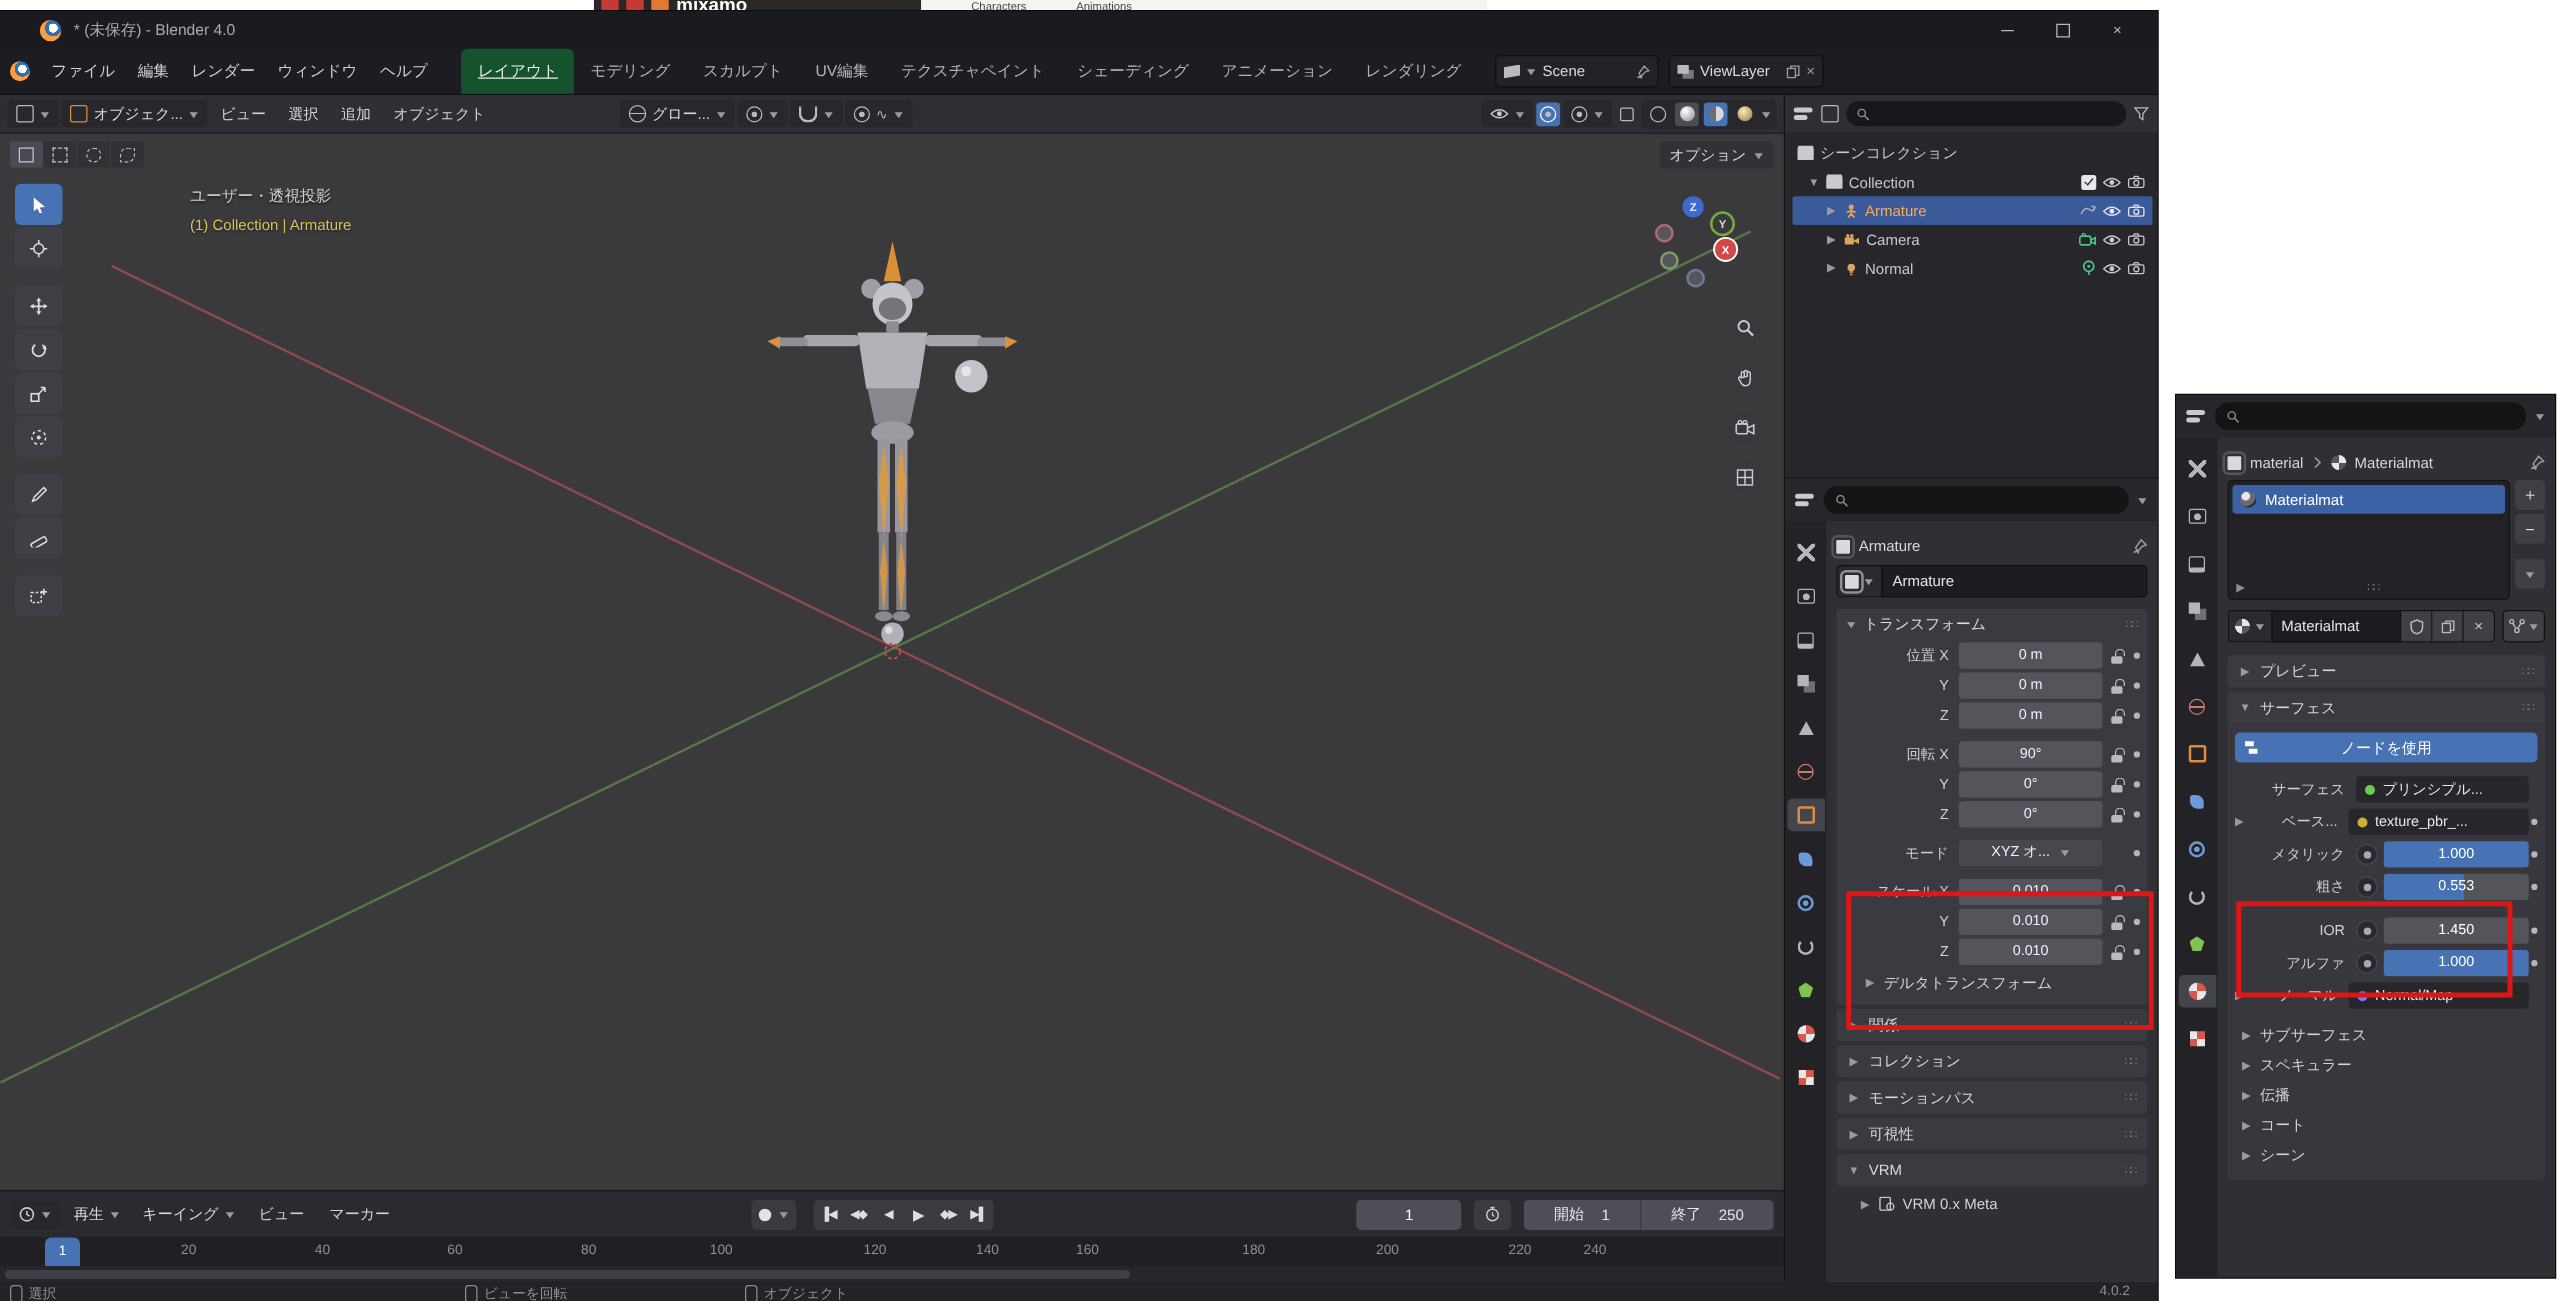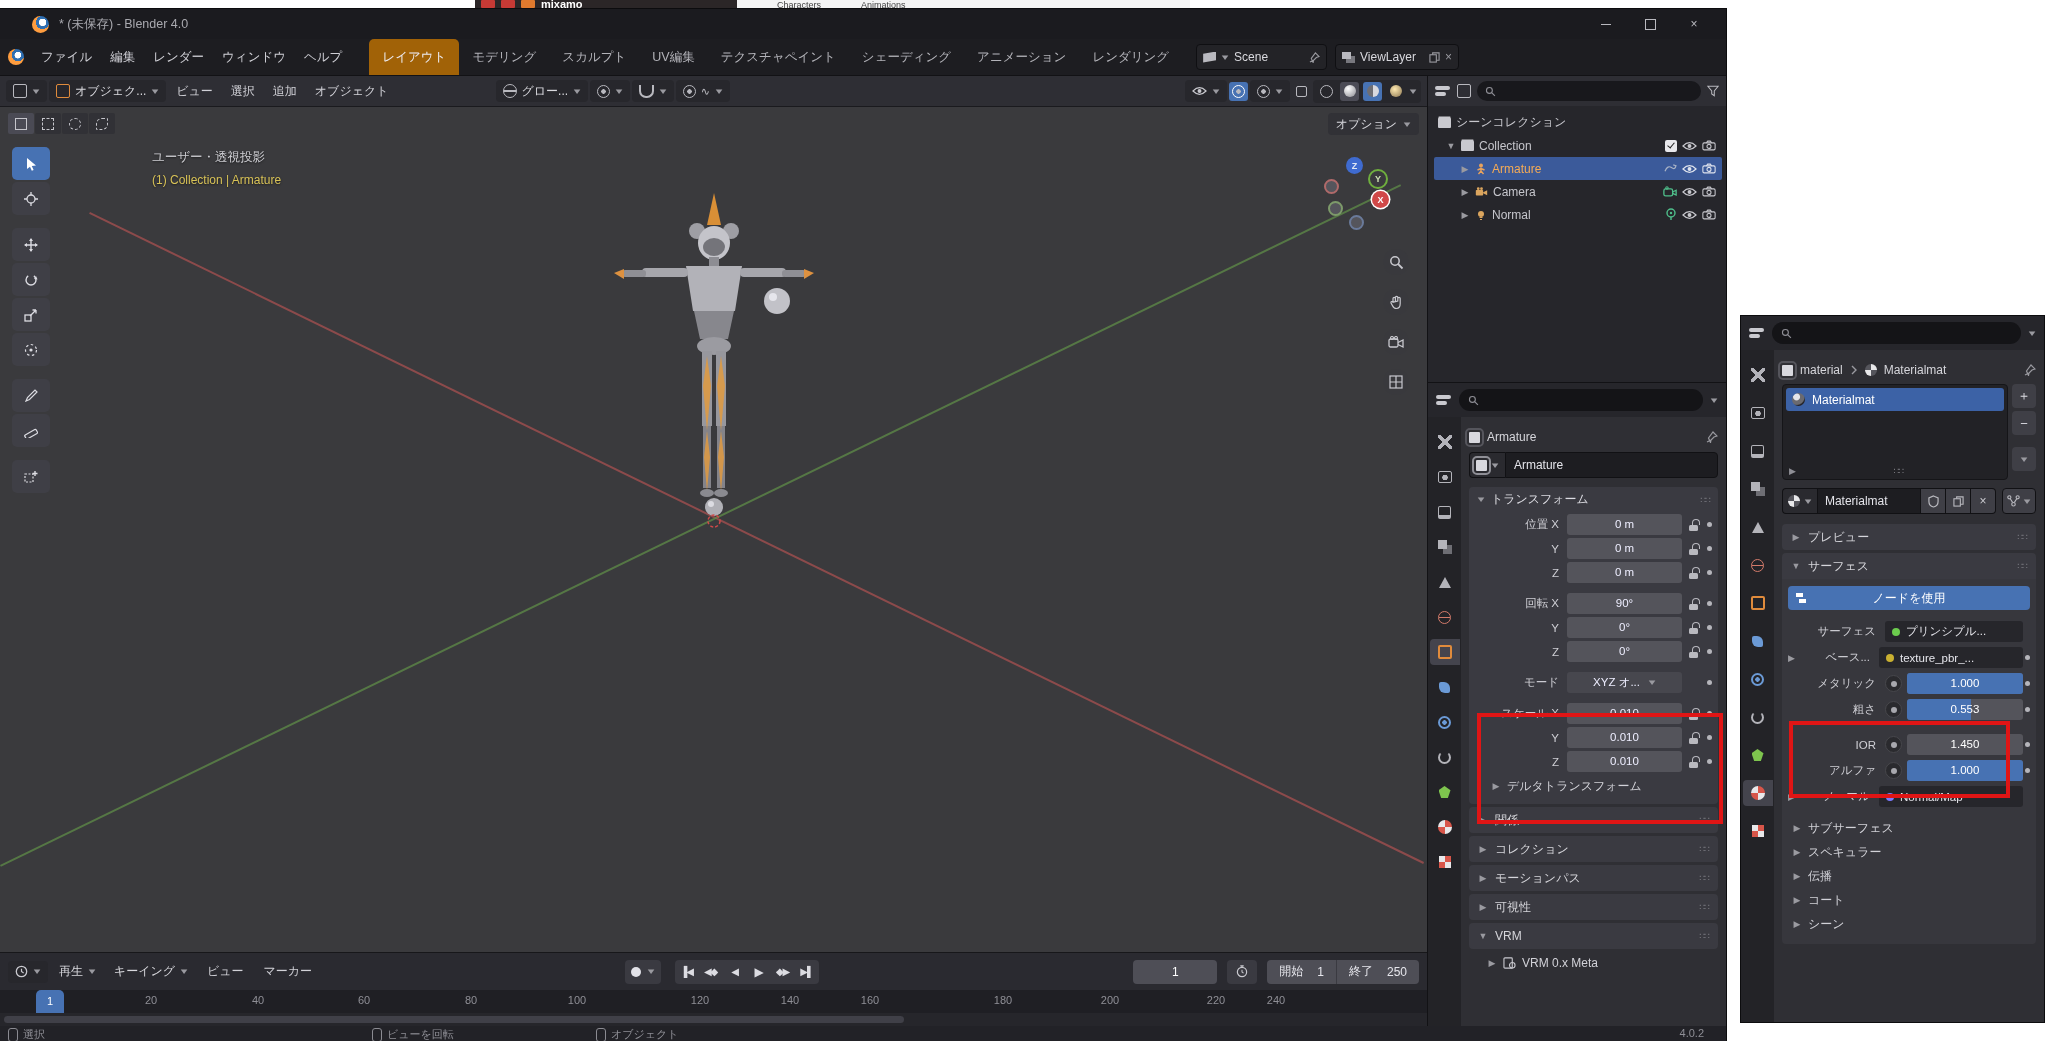--- a/index.html
+++ b/index.html
@@ -2,36 +2,36 @@
 <html><head>
 <meta charset="utf-8">
 <style>
   html,body{margin:0;padding:0;background:#fff;font-family:"Liberation Sans","DejaVu Sans",sans-serif;}
   .stage{position:relative;width:2048px;height:1041px;background:#fff;overflow:hidden;font-size:12px;color:#d6d6db;}
   
   .bstrip{position:absolute;left:475px;top:0;width:715px;height:9px;display:flex;overflow:hidden;}
   .bstrip .dark{background:#2b2627;width:250px;display:flex;align-items:flex-start;gap:6px;padding:0 6px;}
   .bstrip .light{background:#f4f4f4;flex:1;display:flex;gap:40px;padding:0 40px;color:#444;font-size:9px;}
   .bsq{width:14px;height:8px;border-radius:1px;}
-  .bstrip .logo{color:#fff;font-weight:bold;font-size:11px;line-height:9px;}
+  .bstrip .logo{color:#fff;font-weight:bold;font-size:15px;line-height:9px;}
   
   .bwin{position:absolute;left:0;top:9px;width:1726px;height:1032px;background:#1d1d21;display:flex;flex-direction:column;box-shadow:0 0 0 1px #0c0c0e;}
   .titlebar{height:30px;background:#1b1b1f;display:flex;align-items:center;padding:0 10px;flex:none;}
   .blogo{width:17px;height:17px;border-radius:50%;background:radial-gradient(circle at 62% 38%,#fff 0 24%,#2f6fb2 25% 44%,#ff9d3f 45%);margin:0 10px 0 22px;flex:none;}
   .title-text{color:#a9a9af;font-size:12.5px;}
   .wctl{margin-left:auto;display:flex;}
   .wbtn{width:44px;height:28px;display:flex;align-items:center;justify-content:center;color:#b9b9bf;font-size:12px;}
   .wbtn .sq{width:9px;height:9px;border:1px solid #b9b9bf;}
   .wbtn .mn{width:10px;height:1px;background:#b9b9bf;display:block;}
   .topbar{height:36px;background:#1d1d21;display:flex;align-items:center;flex:none;border-bottom:1px solid #121215;}
   .blogo2{width:16px;height:16px;border-radius:50%;background:radial-gradient(circle at 62% 38%,#fff 0 24%,#2f6fb2 25% 44%,#ff9d3f 45%);margin:0 8px 0 8px;flex:none;}
   .menu-item{padding:0 9px;color:#cfcfd5;font-size:12.5px;height:36px;line-height:36px;}
   .wtabs{display:flex;margin-left:18px;height:36px;align-items:stretch;}
   .wtab{padding:0 13px;display:flex;align-items:center;color:#b3b3b9;font-size:12.5px;border-radius:5px 5px 0 0;}
-  .wtab.active{background:#a16207;color:#eceaf0;}
+  .wtab.active{background:#14532d;color:#eceaf0;text-decoration:underline;}
   .tbfield{display:flex;align-items:center;gap:5px;background:#232327;border:1px solid #0f0f12;border-radius:4px;height:24px;padding:0 6px;color:#d9d9de;}
   .scene-ic{width:13px;height:11px;background:#b9b9bf;clip-path:polygon(0 20%,100% 0,100% 80%,0 100%);}
   .layers-ic{width:13px;height:11px;background:linear-gradient(#b9b9bf,#b9b9bf) 0 0/9px 7px no-repeat,linear-gradient(#77777d,#77777d) 4px 4px/9px 7px no-repeat;}
   .chev{font-size:8px;color:#9a9aa0;transform:scaleX(1.4);}
   
   .editors{flex:1;display:flex;min-height:0;}
   .leftcol{width:1427px;display:flex;flex-direction:column;flex:none;border-right:1px solid #121215;}
   .rightcol{flex:1;display:flex;flex-direction:column;min-width:0;}
   
   .vph{height:30px;background:#2e2e34;display:flex;align-items:center;padding:0 6px;flex:none;gap:2px;border-bottom:1px solid #1a1a1e;}
@@ -67,21 +67,21 @@
   .navb{width:26px;height:26px;border-radius:50%;display:flex;align-items:center;justify-content:center;background:#3a3a3e66;}
   
   .tlh{height:37px;background:#2a2a30;display:flex;align-items:center;padding:0 8px;flex:none;gap:4px;border-top:1px solid #17171a;}
   .tlh .mi{padding:0 8px;color:#d2d2d8;}
   .recgrp{display:flex;align-items:center;background:#3a3a41;border-radius:4px;height:24px;padding:0 6px;gap:6px;margin-left:auto;}
   .playgrp{display:flex;align-items:center;background:#3a3a41;border-radius:4px;height:24px;margin:0 10px;}
   .pbtn{width:24px;text-align:center;color:#dcdce2;font-size:10px;letter-spacing:-1px;}
   .framefld{width:84px;height:24px;background:#4e4e56;border-radius:4px;color:#fff;text-align:center;line-height:24px;margin-left:auto;}
   .swbtn{width:30px;height:24px;background:#3a3a41;border-radius:4px;display:flex;align-items:center;justify-content:center;margin:0 6px;}
   .segrp{display:flex;height:24px;border-radius:4px;overflow:hidden;}
-  .sefld{background:#4e4e56;display:flex;align-items:center;gap:14px;padding:0 12px;color:#e6e6ec;}
+  .sefld{background:#4e4e56;display:flex;align-items:center;gap:14px;padding:0 24px;color:#e6e6ec;}
   .sefld+.sefld{border-left:1px solid #3a3a41;}
   .ruler{height:23px;background:#1f1f24;position:relative;flex:none;color:#8f8f96;font-size:11px;}
   .tick{position:absolute;top:4px;width:40px;text-align:center;}
   .playhead{position:absolute;left:36px;top:0;width:28px;height:23px;background:#4772b3;border-radius:5px 5px 0 0;color:#fff;text-align:center;line-height:22px;font-size:11px;}
   .tlscroll{height:13px;background:#26262b;flex:none;position:relative;}
   .tlscroll .pill{position:absolute;left:4px;top:3px;width:900px;height:7px;border-radius:4px;background:#404048;}
   
   .statusbar{height:15px;background:#222227;flex:none;position:relative;color:#8f8f96;font-size:11px;}
   .stitem{position:absolute;top:1px;display:flex;align-items:center;gap:5px;}
   .mouse{width:8px;height:12px;border:1px solid #8b8b92;border-radius:3px;position:relative;}

